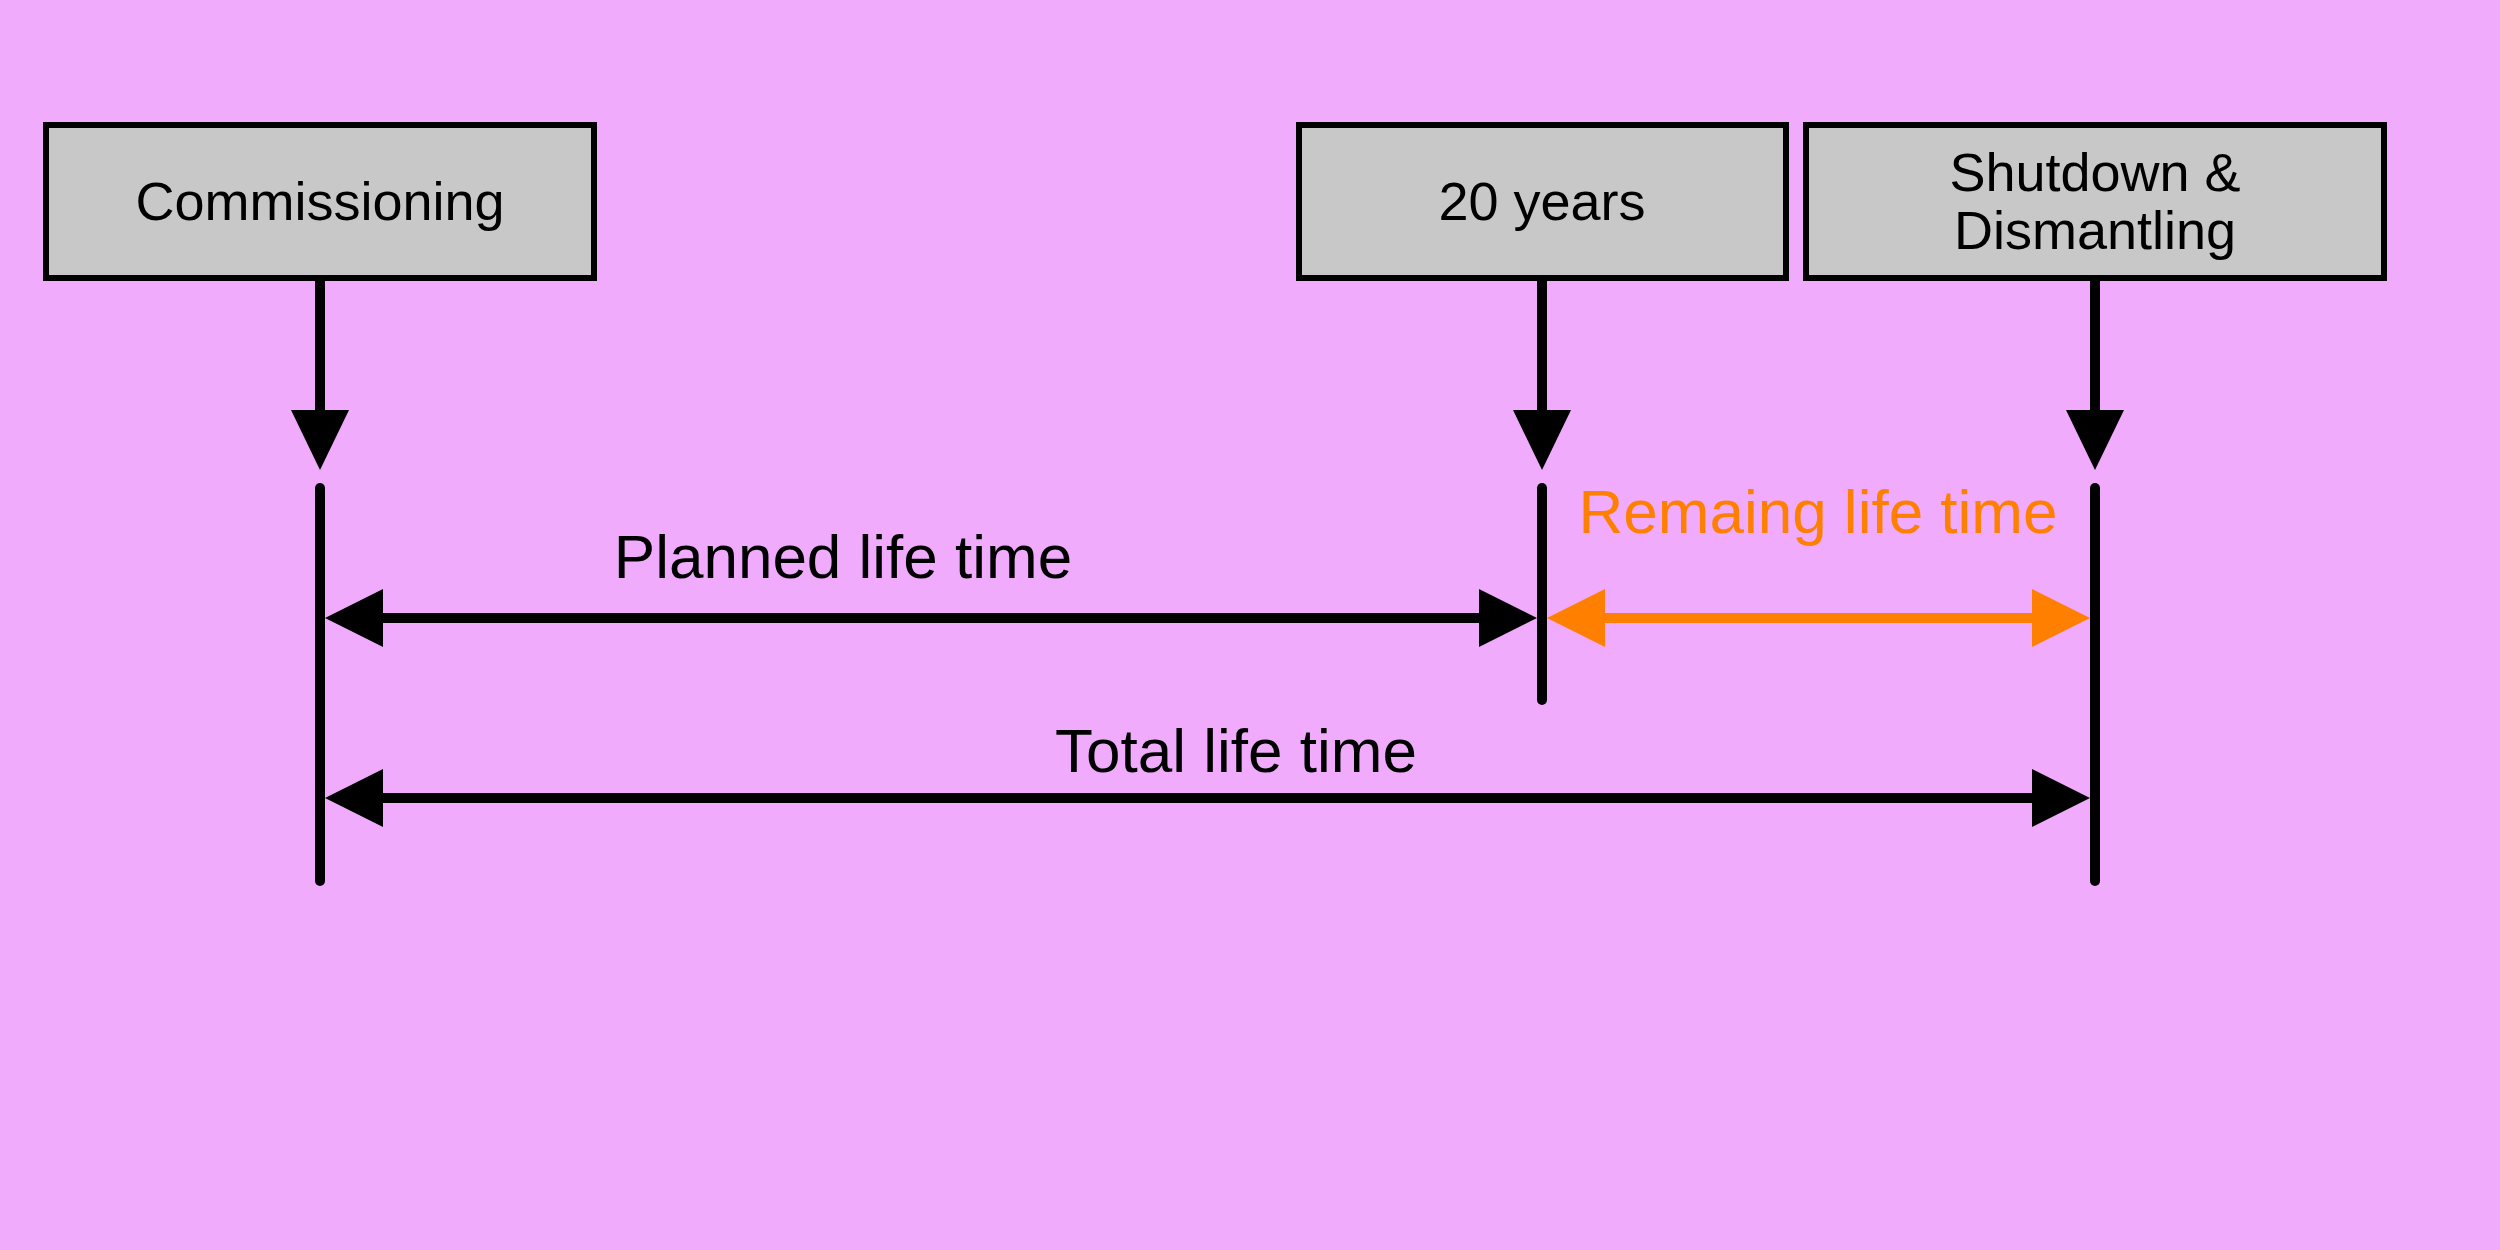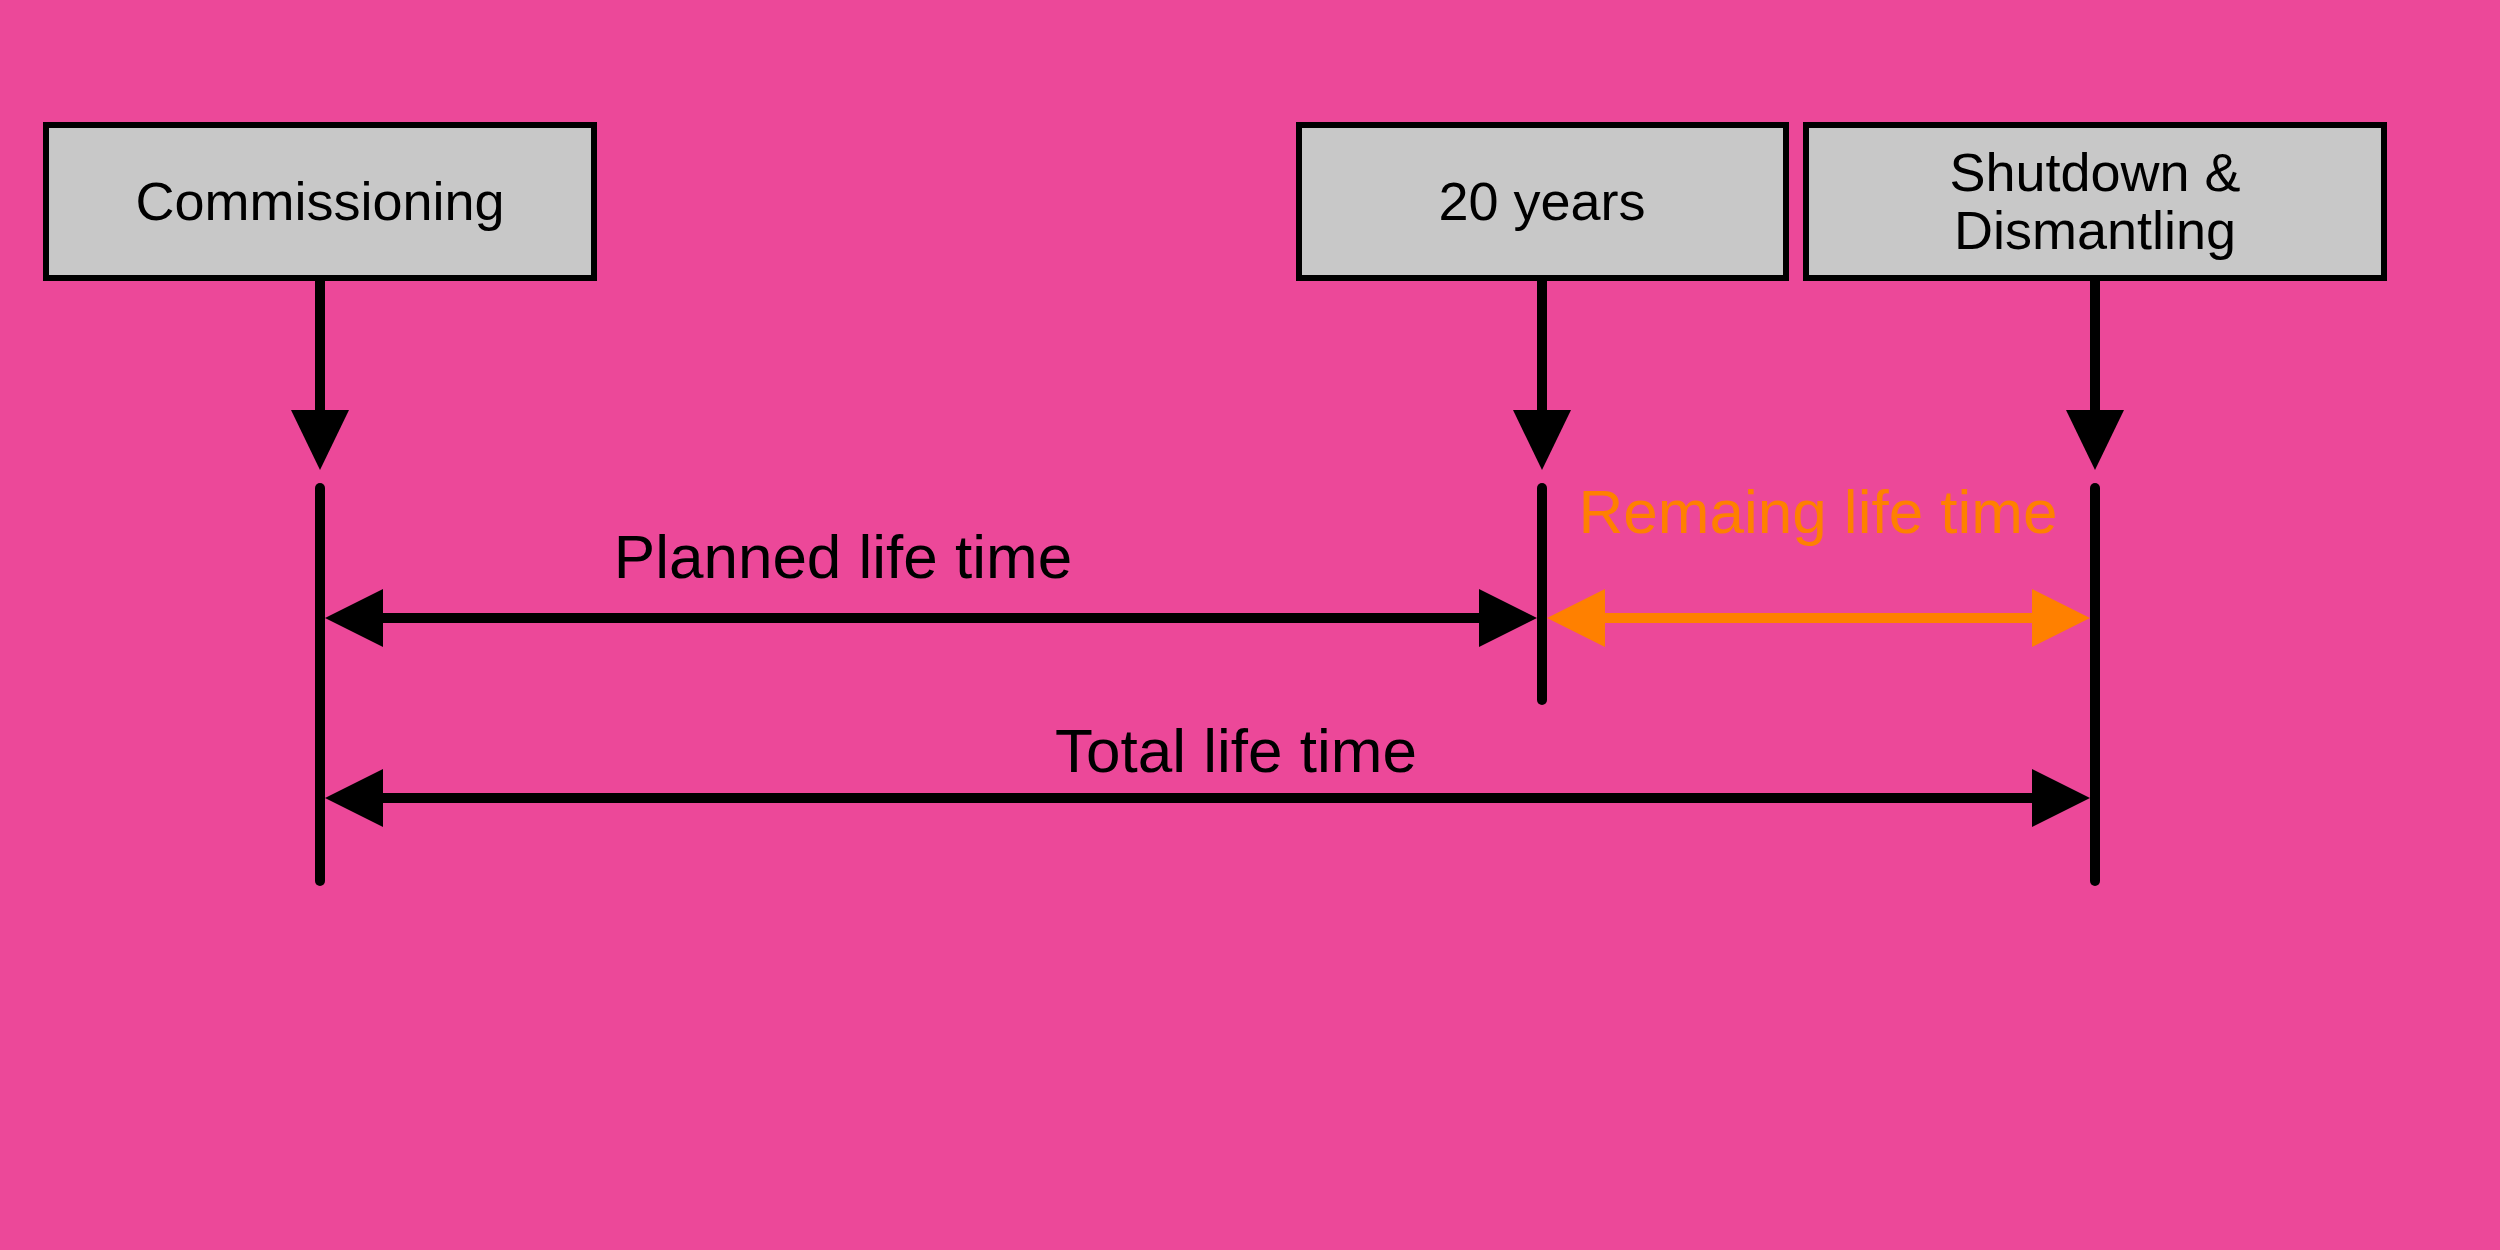--- a/index.html
+++ b/index.html
@@ -4,21 +4,21 @@
 <style>
   html, body {
     margin: 0;
     padding: 0;
     background: #ffffff;
   }
   .canvas {
     position: relative;
     width: 2500px;
     height: 1250px;
-    background: #ec4899;
+    background: #f0abfc;
     overflow: hidden;
     font-family: "Liberation Sans", "DejaVu Sans", sans-serif;
   }
   svg { display: block; }
 
   .box-rect {
     fill: #c8c8c8;
     stroke: #000000;
     stroke-width: 6;
   }

